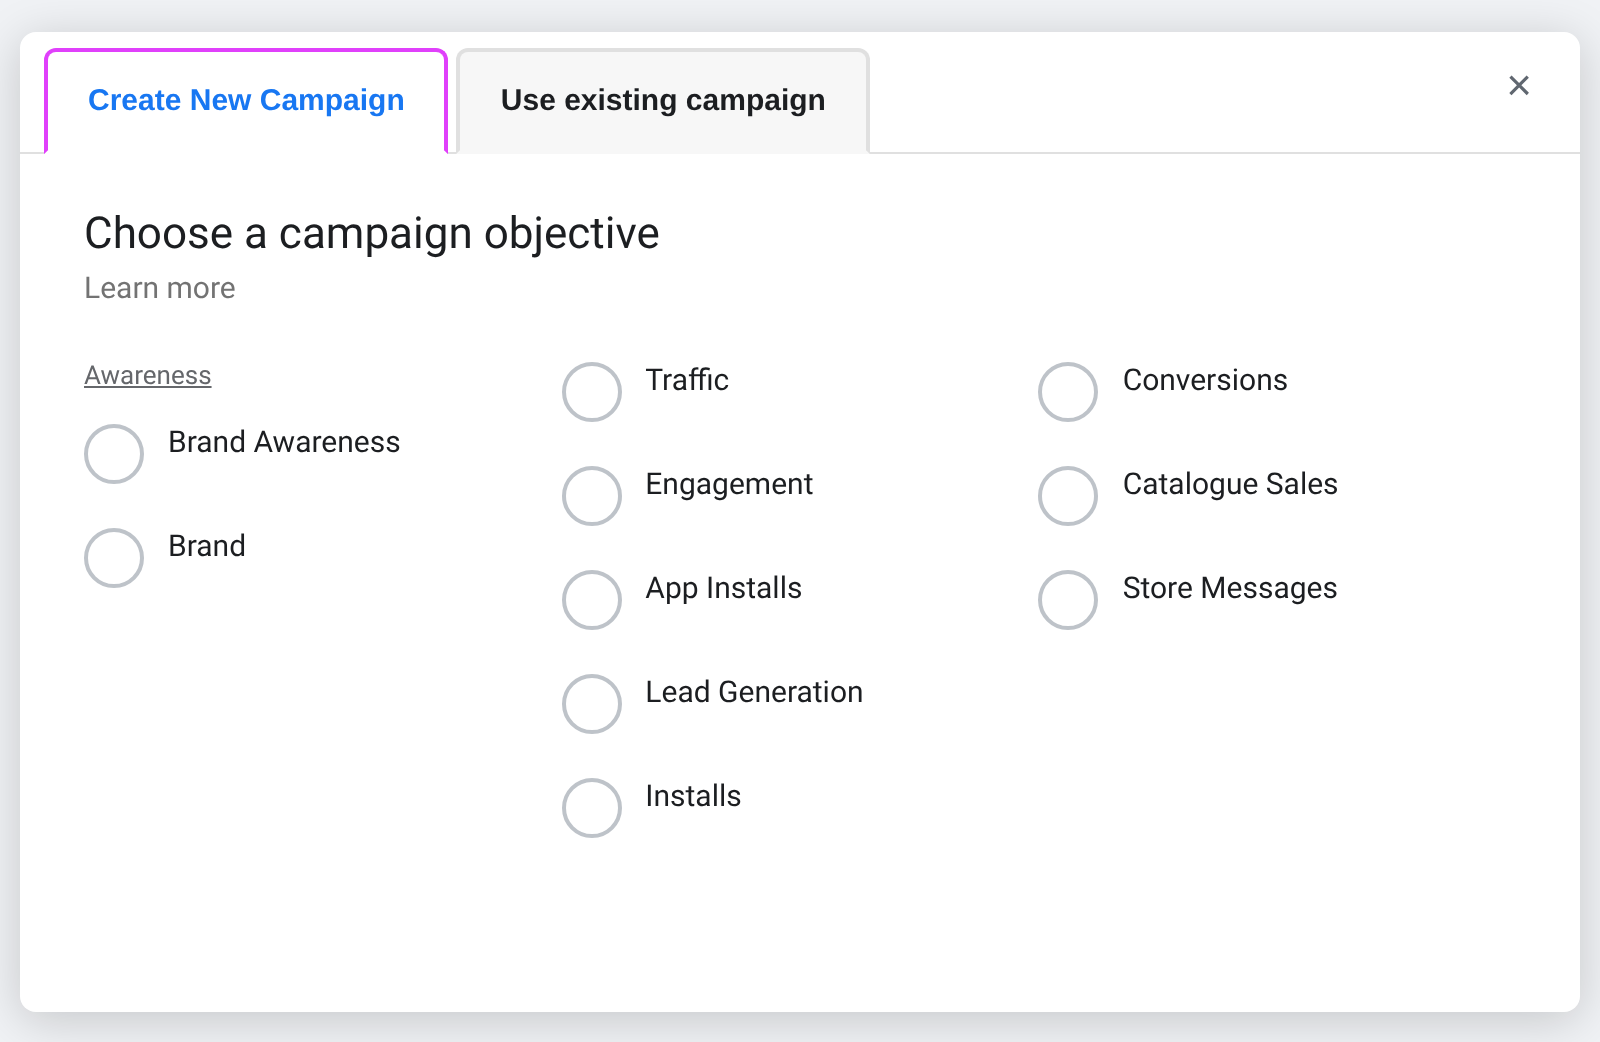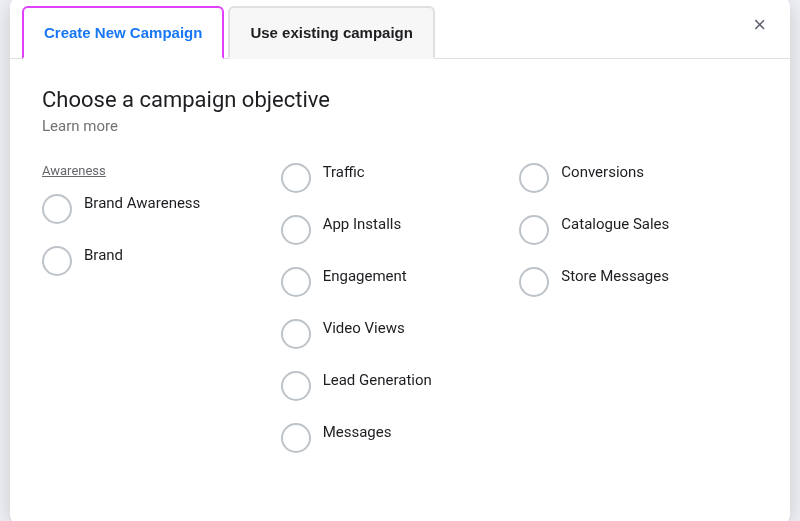--- a/index.html
+++ b/index.html
@@ -166,37 +166,33 @@
             <span class="option-label">Brand</span>
           </div>
         </div>
         <div class="column">
           <div class="option-item">
             <div class="radio-circle"></div>
             <span class="option-label">Traffic</span>
           </div>
           <div class="option-item">
             <div class="radio-circle"></div>
+            <span class="option-label">Engagement</span>
+          </div>
+          <div class="option-item">
+            <div class="radio-circle"></div>
             <span class="option-label">App Installs</span>
           </div>
           <div class="option-item">
             <div class="radio-circle"></div>
-            <span class="option-label">Engagement</span>
-          </div>
-          <div class="option-item">
-            <div class="radio-circle"></div>
-            <span class="option-label">Video Views</span>
-          </div>
-          <div class="option-item">
-            <div class="radio-circle"></div>
             <span class="option-label">Lead Generation</span>
           </div>
           <div class="option-item">
             <div class="radio-circle"></div>
-            <span class="option-label">Messages</span>
+            <span class="option-label">Installs</span>
           </div>
         </div>
         <div class="column">
           <div class="option-item">
             <div class="radio-circle"></div>
             <span class="option-label">Conversions</span>
           </div>
           <div class="option-item">
             <div class="radio-circle"></div>
             <span class="option-label">Catalogue Sales</span>

